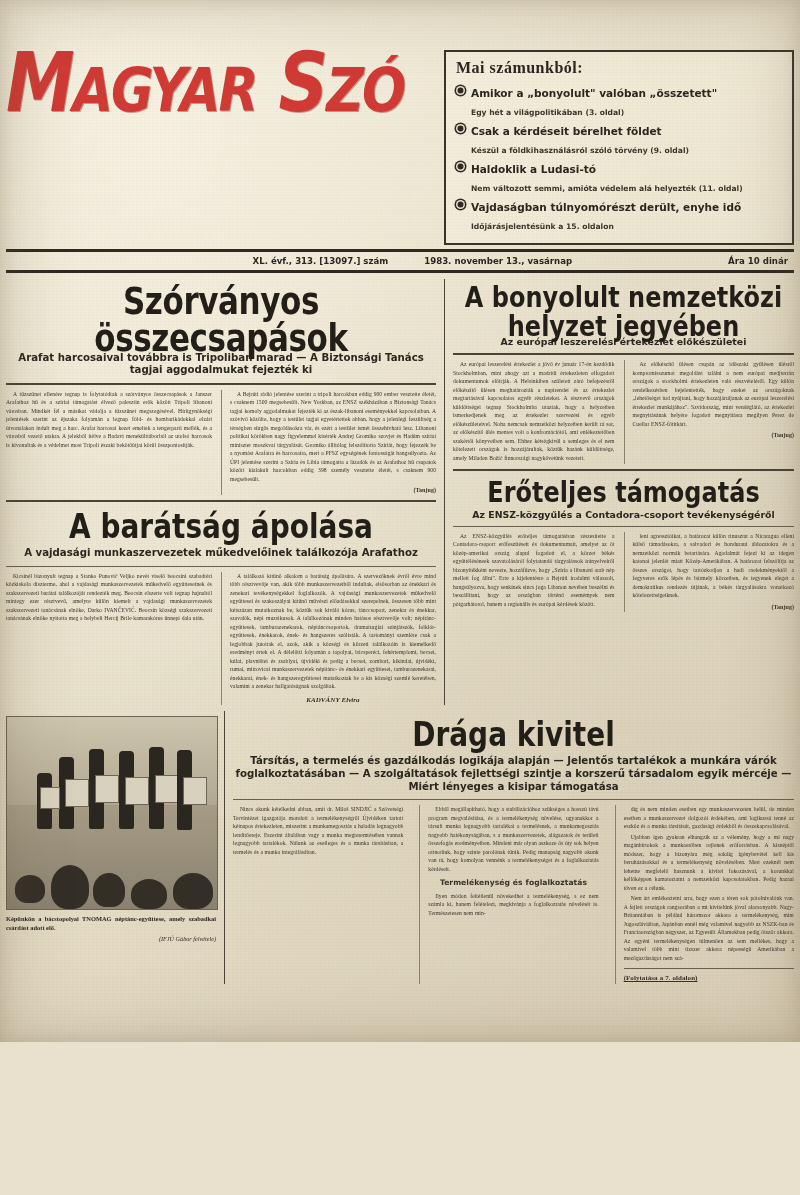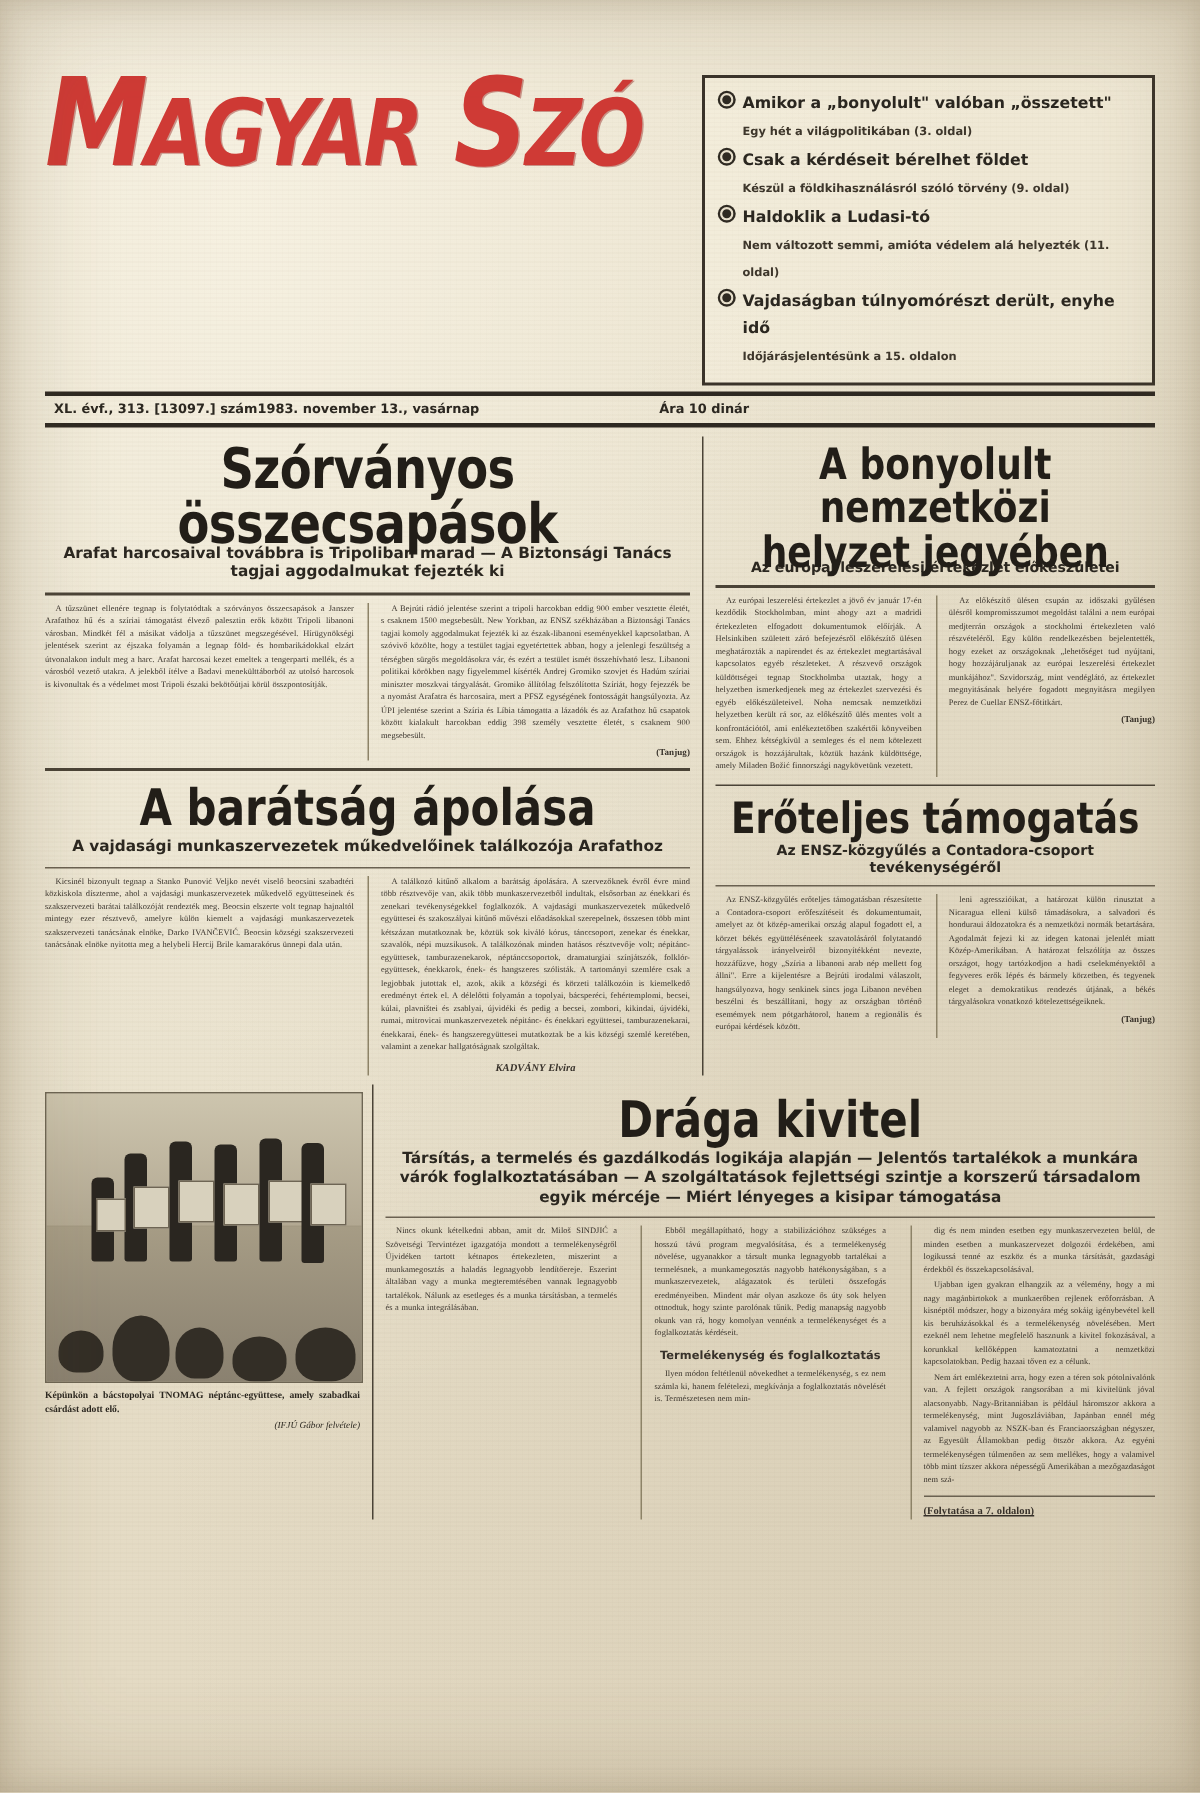--- a/index.html
+++ b/index.html
@@ -2,26 +2,26 @@
 <html><head>
 <meta charset="utf-8">
 <style>
   html,body{margin:0;padding:0;}
   body{
     width:800px;height:1195px;overflow:hidden;
     background:#e9e1cd;
     font-family:"Liberation Serif", serif;
     color:#2b2720;
   }
-  .page{position:relative;width:800px;height:1195px;
+  .page{position:relative;width:800px;height:1042px;
     background:
       radial-gradient(ellipse at 20% 12%, rgba(255,252,240,.55), rgba(0,0,0,0) 55%),
       radial-gradient(ellipse at 85% 80%, rgba(120,100,60,.10), rgba(0,0,0,0) 60%),
       linear-gradient(172deg,#ece4d0 0%,#e7dfca 42%,#e3d9c2 100%);
-    box-sizing:border-box;padding:0 30px;
+    box-sizing:border-box;padding:0 6px;
   }
   .grain{position:absolute;inset:0;pointer-events:none;opacity:.20;
     background-image:
       repeating-linear-gradient(0deg, rgba(90,75,45,.10) 0 1px, rgba(0,0,0,0) 1px 3px),
       repeating-linear-gradient(90deg, rgba(90,75,45,.07) 0 1px, rgba(0,0,0,0) 1px 4px);
   }
   .vig{position:absolute;inset:0;pointer-events:none;
     box-shadow:inset 0 0 70px rgba(110,90,55,.30), inset 0 0 18px rgba(110,90,55,.18);}
   
   .masthead{display:flex;align-items:flex-start;padding-top:46px;}
@@ -45,23 +45,23 @@
     font-family:"Liberation Serif", serif;}
   .toc ul{margin:0;padding:0;list-style:none;}
   .toc li{margin-bottom:2px;display:flex;align-items:flex-start;}
   .bullet{flex:0 0 auto;width:9px;height:9px;border-radius:50%;
     background:#2f2a22;margin:3px 6px 0 0;
     box-shadow:inset 0 0 0 1.5px #e9e1cd, 0 0 0 1.5px #2f2a22;}
   .toc .t{font-family:"DejaVu Sans", sans-serif;font-weight:bold;font-size:10.5px;line-height:1.12;}
   .toc .s{font-family:"DejaVu Sans", sans-serif;font-weight:bold;font-size:7.6px;line-height:1.18;color:#3d362b;}
   
   .rulethick{height:3px;background:#2e2922;margin:4px 0 0 0;}
-  .infobar{display:flex;justify-content:flex-start;align-items:center;
+  .infobar{display:flex;justify-content:flex-end;align-items:center;
     font-family:"DejaVu Sans", sans-serif;font-weight:bold;font-size:8.6px;
-    padding:4px 6px 4px 6px;}
+    padding:4px 6px 4px 6px;gap:36px;}
   .infobar .mid{margin-right:120px;}
   .rule2{height:2.5px;background:#2e2922;}
   
   .top{display:flex;margin-top:6px;}
   .colL{width:438px;padding-right:8px;box-sizing:border-box;}
   .colR{flex:1;padding-left:8px;border-left:1.6px solid #4a4337;box-sizing:border-box;}
   h1.head{font-family:"DejaVu Sans", sans-serif;font-weight:bold;
     text-align:center;margin:4px 0 5px 0;color:#221e18;
     transform:scaleY(1.2);transform-origin:center top;}
   .h-main{font-size:31px;letter-spacing:-.4px;line-height:1;}
@@ -117,20 +117,21 @@
 <div class="page">
   <div class="grain"></div>
 
   <div class="masthead">
     <div class="logo">
       <span>M</span><span class="small">AGYAR</span>
       <span>S</span><span class="small">ZÓ</span>
     </div>
 
     <div class="toc">
+      <h3>Mai számunkból:</h3>
       <ul>
         <li>
           <span class="bullet"></span>
           <span>
             <span class="t">Amikor a „bonyolult" valóban „összetett"</span><br>
             <span class="s">Egy hét a világpolitikában (3. oldal)</span>
           </span>
         </li>
         <li>
           <span class="bullet"></span>

